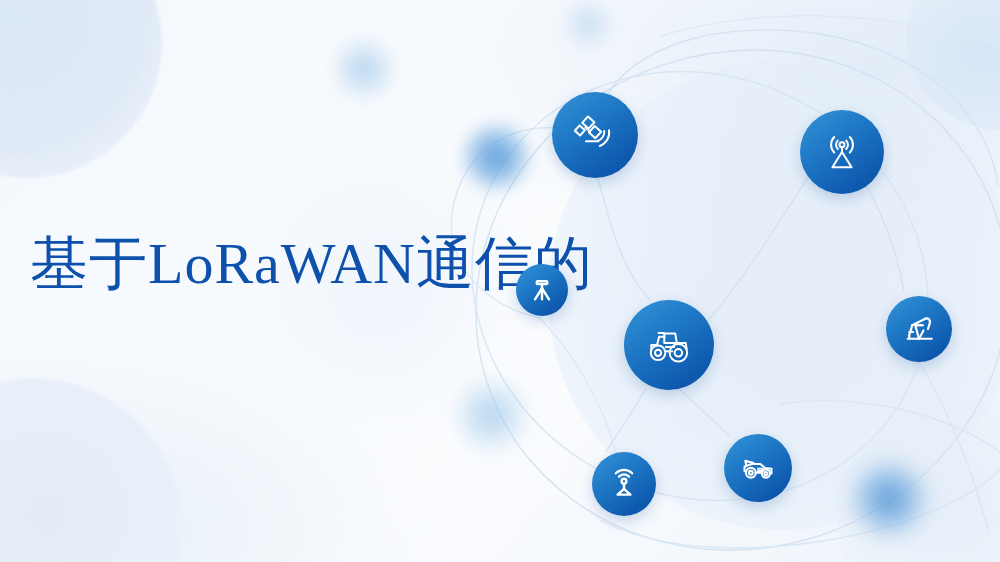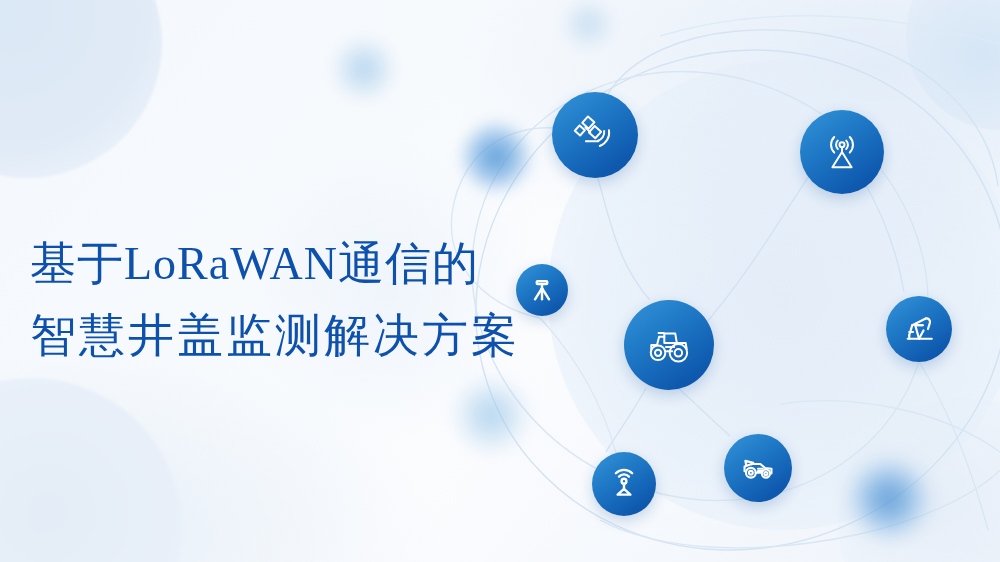--- a/index.html
+++ b/index.html
@@ -74,21 +74,21 @@
   
   #orbits { position:absolute; left:0; top:0; width:1000px; height:562px; pointer-events:none; }
 
   
   .title-block {
     position:absolute; left:30px; top:228px;
     width:560px;
   }
   .title-line {
     font-family:"Liberation Serif", serif;
-    font-size:46px;
+    font-size:58px;
     line-height:72px;
     letter-spacing:1px;
     font-weight:400;
     color:#0e51ad;
     white-space:nowrap;
   }
   .title-line.line2 { letter-spacing:3px; }
 
   
   .bubble {
@@ -141,21 +141,20 @@
       <path d="M540,318 C590,372 612,430 620,470" stroke="#dce9f5"></path>
 
       <path d="M780,404 C860,392 948,414 1000,452" stroke="#d9e7f4"></path>
 
       <path d="M660,36 C760,6 880,10 1000,44" stroke="#dcebf6"></path>
     </g>
   </svg>
 
   <div class="title-block">
     <div class="title-line line1">基于LoRaWAN通信的</div>
-    <div class="title-line line2">智慧井盖监测解决方案</div>
   </div>
 
   <div class="dot dot-e"></div>
   <div class="dot dot-b"></div>
   <div class="dot dot-a"></div>
   <div class="dot dot-c"></div>
   <div class="dot dot-d"></div>
 
   <div class="bubble" style="left:552px; top:92px; width:86px; height:86px;">
     <span>

